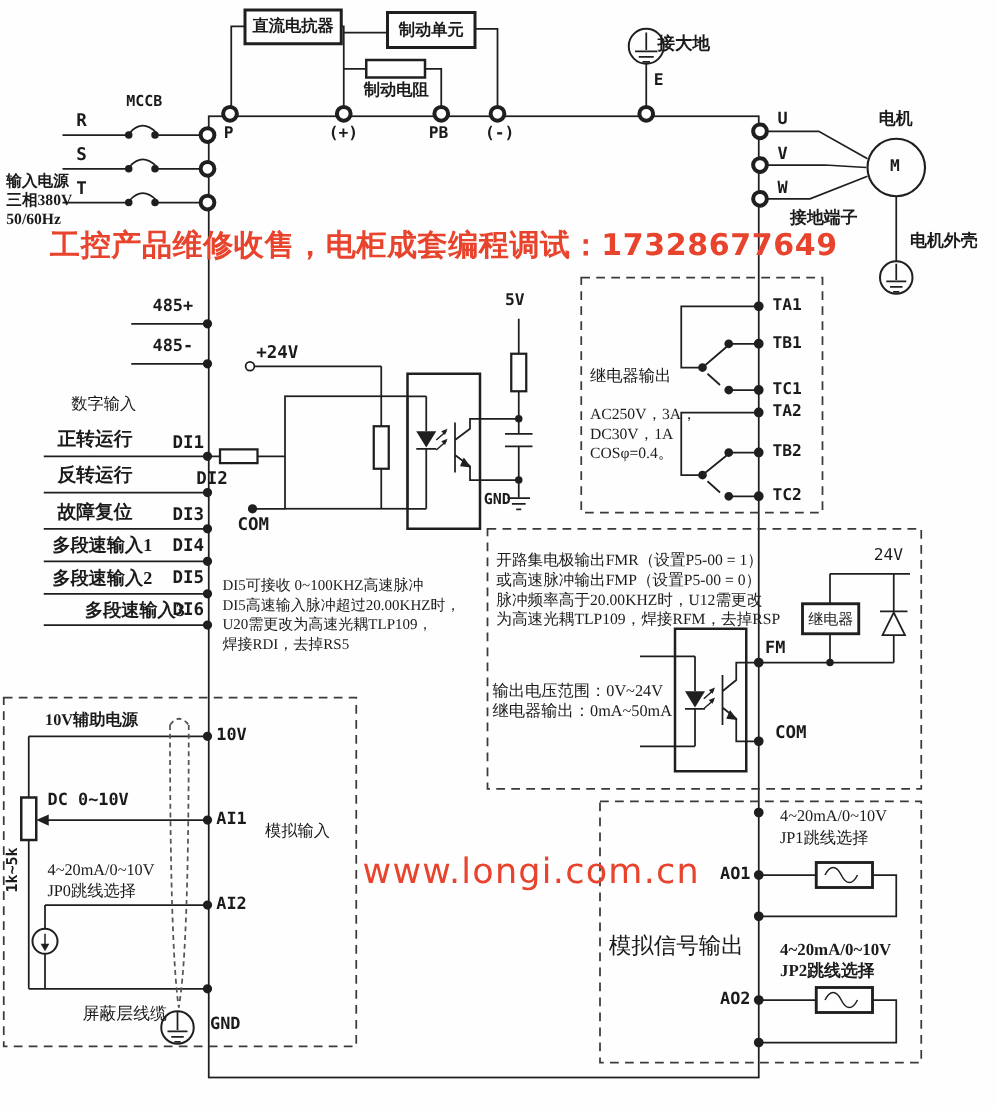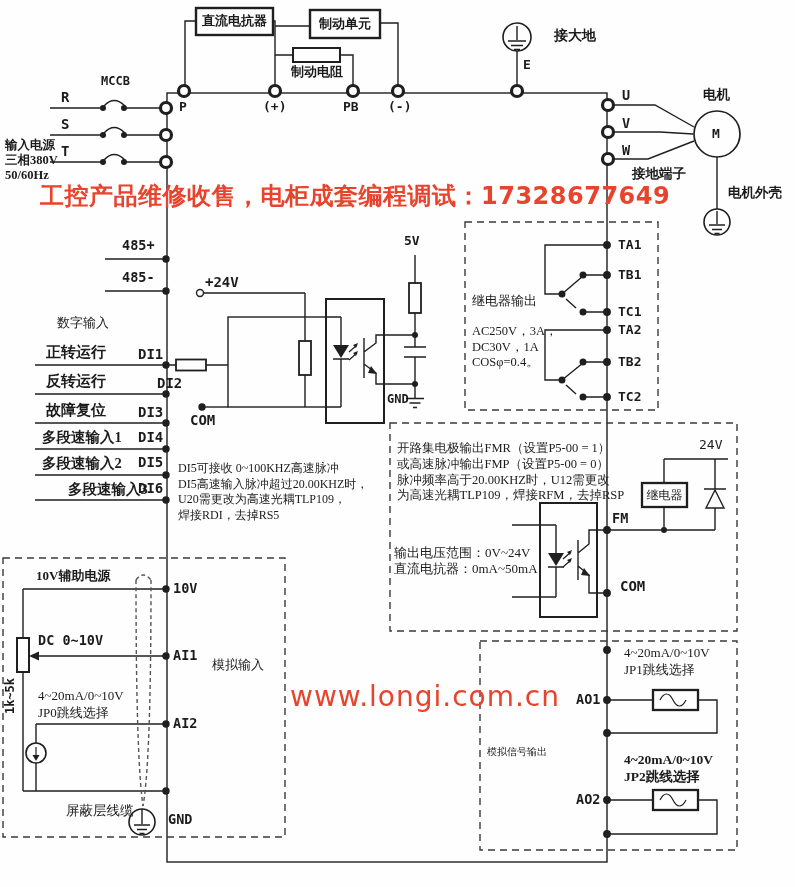--- a/index.html
+++ b/index.html
@@ -213,21 +213,21 @@
   </g>
 </svg>
 
 <div class="lbl ctr b" style="left:196px;top:13px;width:77px;font-size:13px;">直流电抗器</div>
 <div class="lbl ctr b" style="left:310px;top:16px;width:70px;font-size:13px;">制动单元</div>
 <div class="lbl ctr b" style="left:288px;top:64px;width:58px;font-size:13px;">制动电阻</div>
 <div class="lbl code" style="left:179px;top:99px;font-size:13px;">P</div>
 <div class="lbl code" style="left:263px;top:99px;font-size:13px;">(+)</div>
 <div class="lbl code" style="left:343px;top:99px;font-size:13px;">PB</div>
 <div class="lbl code" style="left:388px;top:99px;font-size:13px;">(-)</div>
-<div class="lbl b" style="left:554px;top:28px;font-size:14px;">接大地</div>
+<div class="lbl b" style="left:526px;top:28px;font-size:14px;">接大地</div>
 <div class="lbl code" style="left:523px;top:57px;font-size:13px;">E</div>
 
 <div class="lbl code" style="left:101px;top:74px;font-size:12px;">MCCB</div>
 <div class="lbl code" style="left:61px;top:89px;font-size:14px;">R</div>
 <div class="lbl code" style="left:61px;top:116px;font-size:14px;">S</div>
 <div class="lbl code" style="left:61px;top:143px;font-size:14px;">T</div>
 <div class="lbl pre b" style="left:5px;top:102px;font-size:12.5px;line-height:15px;margin-top:36px;">输入电源
 三相380V
 50/60Hz</div>
 
@@ -275,21 +275,21 @@
 <div class="lbl code" style="left:618px;top:304px;font-size:13px;">TC1</div>
 <div class="lbl code" style="left:618px;top:322px;font-size:13px;">TA2</div>
 <div class="lbl code" style="left:618px;top:354px;font-size:13px;">TB2</div>
 <div class="lbl code" style="left:618px;top:389px;font-size:13px;">TC2</div>
 
 <div class="lbl pre" style="left:397px;top:441px;font-size:12.5px;line-height:15.8px;">开路集电极输出FMR（设置P5-00 = 1）
 或高速脉冲输出FMP（设置P5-00 = 0）
 脉冲频率高于20.00KHZ时，U12需更改
 为高速光耦TLP109，焊接RFM，去掉RSP</div>
 <div class="lbl" style="left:394px;top:545px;font-size:13px;">输出电压范围：0V~24V</div>
-<div class="lbl" style="left:394px;top:561px;font-size:13px;">直流电抗器：0mA~50mA</div>
+<div class="lbl" style="left:394px;top:561px;font-size:13px;">继电器输出：0mA~50mA</div>
 <div class="lbl code" style="left:612px;top:511px;font-size:13.5px;">FM</div>
 <div class="lbl code" style="left:620px;top:578px;font-size:14px;">COM</div>
 <div class="lbl code" style="left:699px;top:437px;font-size:13px;font-weight:normal;">24V</div>
 <div class="lbl ctr" style="left:642px;top:488px;width:45px;font-size:12px;">继电器</div>
 
 <div class="lbl b" style="left:36px;top:568px;font-size:13px;">10V辅助电源</div>
 <div class="lbl code" style="left:173px;top:581px;font-size:13.5px;">10V</div>
 <div class="lbl code" style="left:38px;top:633px;font-size:13.5px;">DC 0~10V</div>
 <div class="lbl code" style="left:173px;top:648px;font-size:13.5px;">AI1</div>
 <div class="lbl" style="left:212px;top:657px;font-size:13px;">模拟输入</div>
@@ -298,18 +298,18 @@
 <div class="lbl code" style="left:173px;top:716px;font-size:13.5px;">AI2</div>
 <div class="lbl code rot" style="left:-10px;top:687px;width:40px;font-size:12px;">1k~5k</div>
 <div class="lbl" style="left:66px;top:803px;font-size:13.5px;">屏蔽层线缆</div>
 <div class="lbl code" style="left:168px;top:812px;font-size:13.5px;">GND</div>
 
 <div class="lbl red" style="left:290px;top:680px;font-size:28px;letter-spacing:1px;">www.longi.com.cn</div>
 
 <div class="lbl pre" style="left:624px;top:645px;font-size:13px;line-height:16.5px;">4~20mA/0~10V
 JP1跳线选择</div>
 <div class="lbl code" style="left:576px;top:692px;font-size:13.5px;">AO1</div>
-<div class="lbl" style="left:487px;top:746px;font-size:10px;">模拟信号输出</div>
+<div class="lbl" style="left:487px;top:746px;font-size:18px;">模拟信号输出</div>
 <div class="lbl pre b" style="left:624px;top:751px;font-size:13.5px;line-height:17px;">4~20mA/0~10V
 JP2跳线选择</div>
 <div class="lbl code" style="left:576px;top:792px;font-size:13.5px;">AO2</div>
 
 </div>
 
 </body></html>

